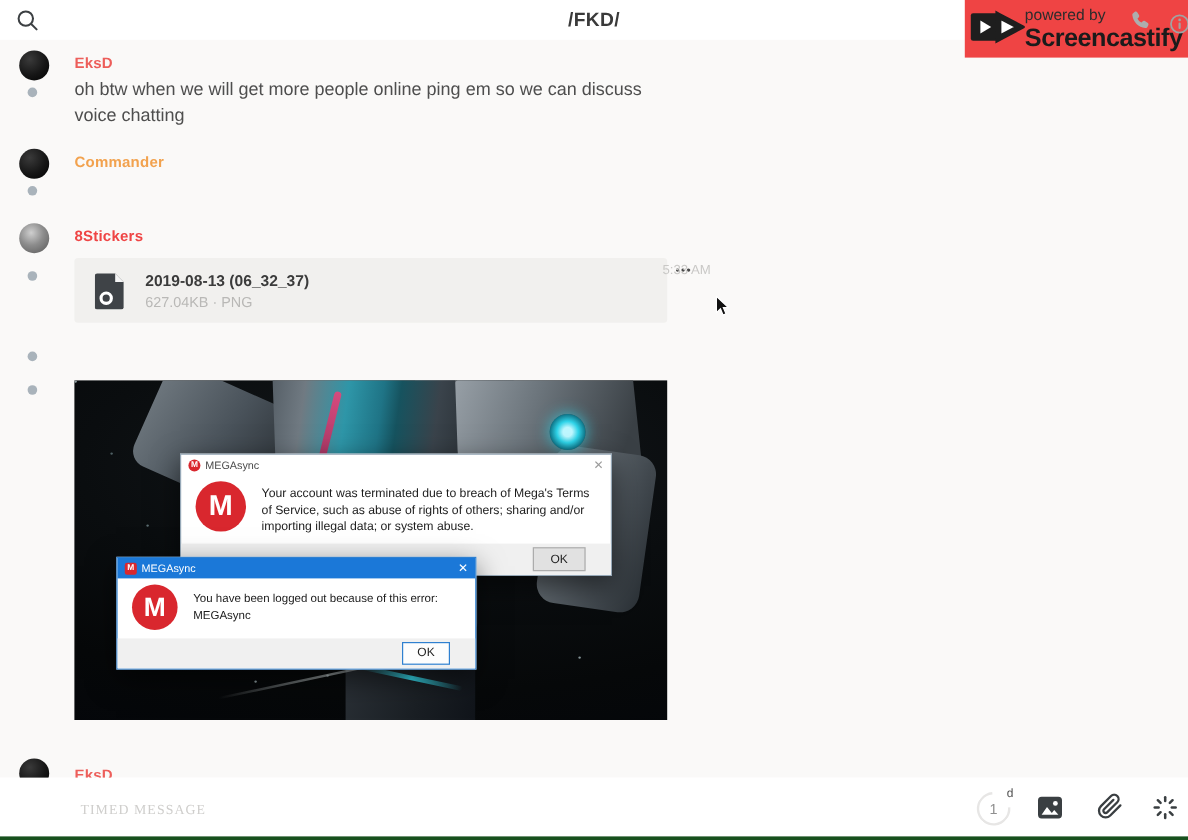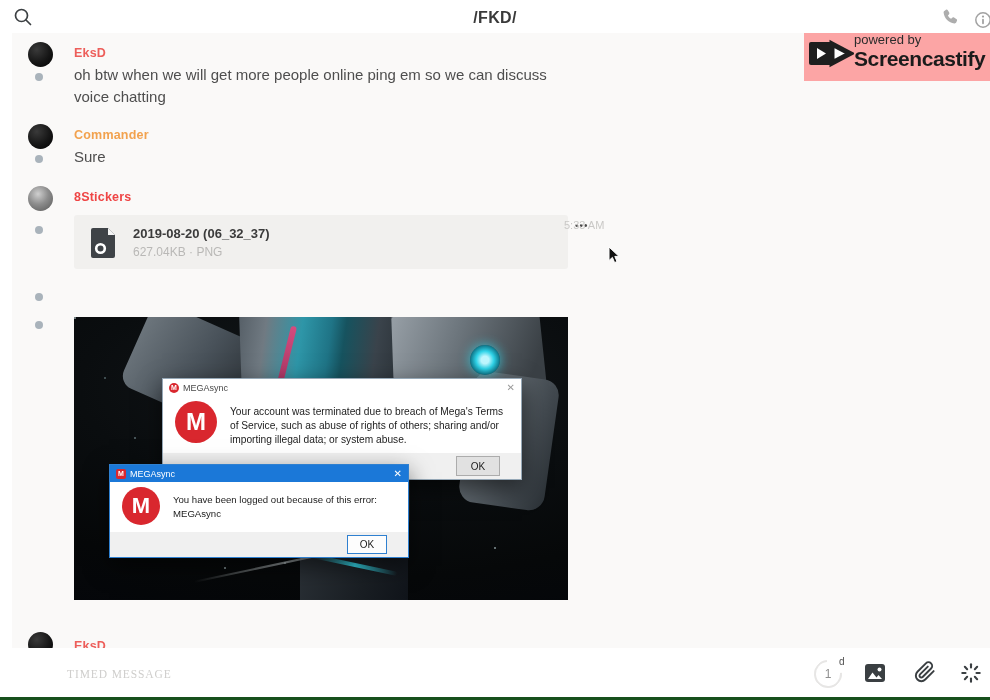--- a/index.html
+++ b/index.html
@@ -8,29 +8,29 @@
 
   
   .topbar{position:absolute;top:0;left:0;right:0;height:33px;background:#fff;z-index:10;}
   .search-btn{position:absolute;left:13px;top:7px;width:20px;height:20px;cursor:pointer;}
   .chan-title{position:absolute;left:50%;top:9px;transform:translateX(-50%);
     font-size:16px;font-weight:600;color:#3a3a3a;letter-spacing:.3px;}
   .phone-btn{position:absolute;left:941px;top:8px;width:18px;height:18px;z-index:22;}
   .info-btn{position:absolute;left:974px;top:11px;width:18px;height:18px;z-index:22;}
 
   
-  .watermark{position:absolute;top:0;right:0;width:186px;height:48px;background:#fca5a5;z-index:20;
-    display:flex;overflow:hidden;margin-top:33px;}
+  .watermark{position:absolute;top:0;right:0;width:186px;height:48px;background:#ef4444;z-index:20;
+    display:flex;align-items:center;overflow:hidden;}
   .wm-logo{flex:0 0 48px;margin-left:2px;}
   .wm-text{display:flex;flex-direction:column;line-height:1;white-space:nowrap;}
   .wm-powered{font-size:13px;color:#2c2c2c;margin-bottom:2px;}
   .wm-brand{font-size:21px;font-weight:700;color:#1b1b1b;letter-spacing:-.4px;}
 
   
-  .chat{position:absolute;top:33px;left:0;right:0;bottom:52px;background:var(--chat-bg,#faf9f8);margin-left:12px;}
+  .chat{position:absolute;top:33px;left:0;right:0;bottom:52px;background:var(--chat-bg,#faf9f8);}
   .msg{position:absolute;left:0;right:0;}
   .avatar{position:absolute;left:16px;width:25px;height:25px;border-radius:50%;
     background:radial-gradient(circle at 35% 30%,#3a3a3a 0%,#161616 55%,#000 100%);cursor:pointer;}
   .avatar.gray{background:radial-gradient(circle at 40% 32%,#cfcfcf 0%,#8d8d8d 45%,#565656 100%);}
   .dot{position:absolute;left:23px;width:8px;height:8px;border-radius:50%;background:#a9b3bb;}
   .name{position:absolute;left:62px;font-size:12.5px;font-weight:700;letter-spacing:.2px;}
   .n-red{color:var(--name-red,#ed5e5a);}
   .n-orange{color:var(--name-orange,#f2a24e);}
   .n-bred{color:var(--name-bright-red,#ef4545);text-align:right;}
   .mtext{position:absolute;left:62px;width:497px;font-size:15px;line-height:22px;color:#4e4e4e;}
@@ -170,35 +170,34 @@
       <div class="avatar" style="top:2px;"></div>
       <div class="name n-red" style="top:6px;">EksD</div>
       <div class="dot" style="top:33px;"></div>
       <div class="mtext" style="top:24px;">oh btw when we will get more people online ping em so we can discuss voice chatting</div>
     </div>
 
     <div class="msg" style="top:89px;height:55px;">
       <div class="avatar" style="top:2px;"></div>
       <div class="name n-orange" style="top:6px;">Commander</div>
       <div class="dot" style="top:33px;"></div>
-      <div class="mtext" style="top:24px;">Sure</div>
     </div>
 
     <div class="msg" style="top:151px;height:92px;">
       <div class="avatar gray" style="top:2px;"></div>
       <div class="name n-bred" style="top:6px;">8Stickers</div>
       <div class="dot" style="top:42px;"></div>
       <div class="attach">
         <svg width="26" height="32" viewBox="0 0 26 32">
           <path d="M2 2 h15 l7 7 v21 a2 2 0 0 1 -2 2 h-20 a2 2 0 0 1 -2 -2 v-26 a2 2 0 0 1 2 -2 z" fill="#3f4347"></path>
           <path d="M17 2 l7 7 h-7 z" fill="#fff" opacity="0.95"></path>
           <circle cx="9.5" cy="22.5" r="4.3" fill="none" stroke="#fff" stroke-width="2.6"></circle>
         </svg>
         <div class="attach-txt">
-          <div class="fname">2019-08-20 (06_32_37)</div>
+          <div class="fname">2019-08-13 (06_32_37)</div>
           <div class="fmeta">627.04KB · PNG</div>
         </div>
       </div>
       <div class="menu-dots">•••</div>
       <div class="tstamp">5:33 AM</div>
     </div>
 
     <div class="msg" style="top:251px;height:30px;">
       <div class="dot" style="top:9px;"></div>
     </div>

